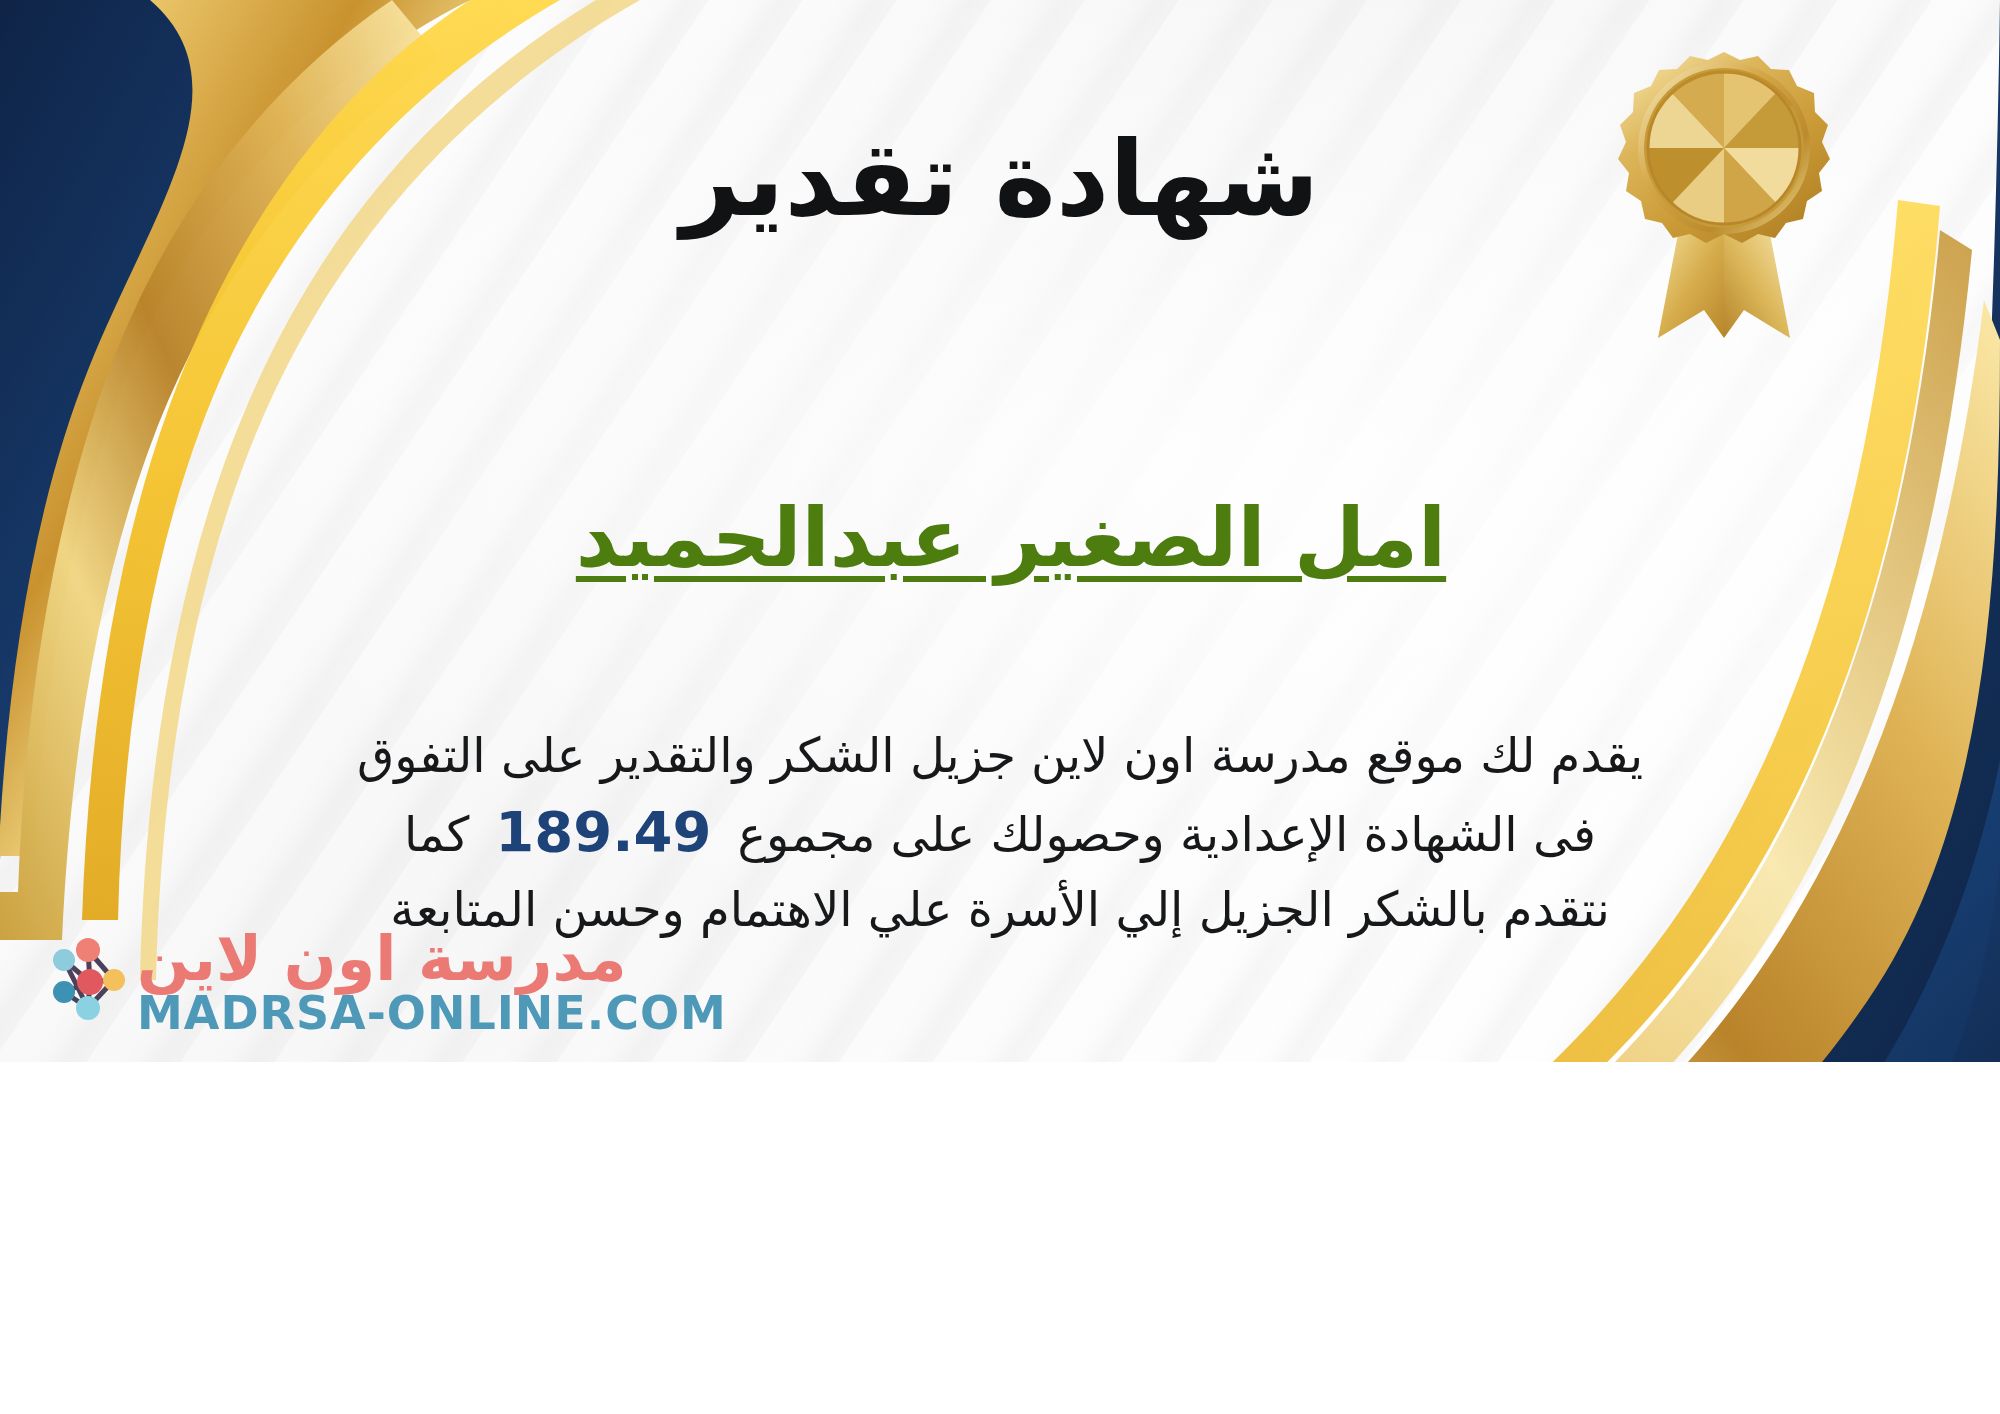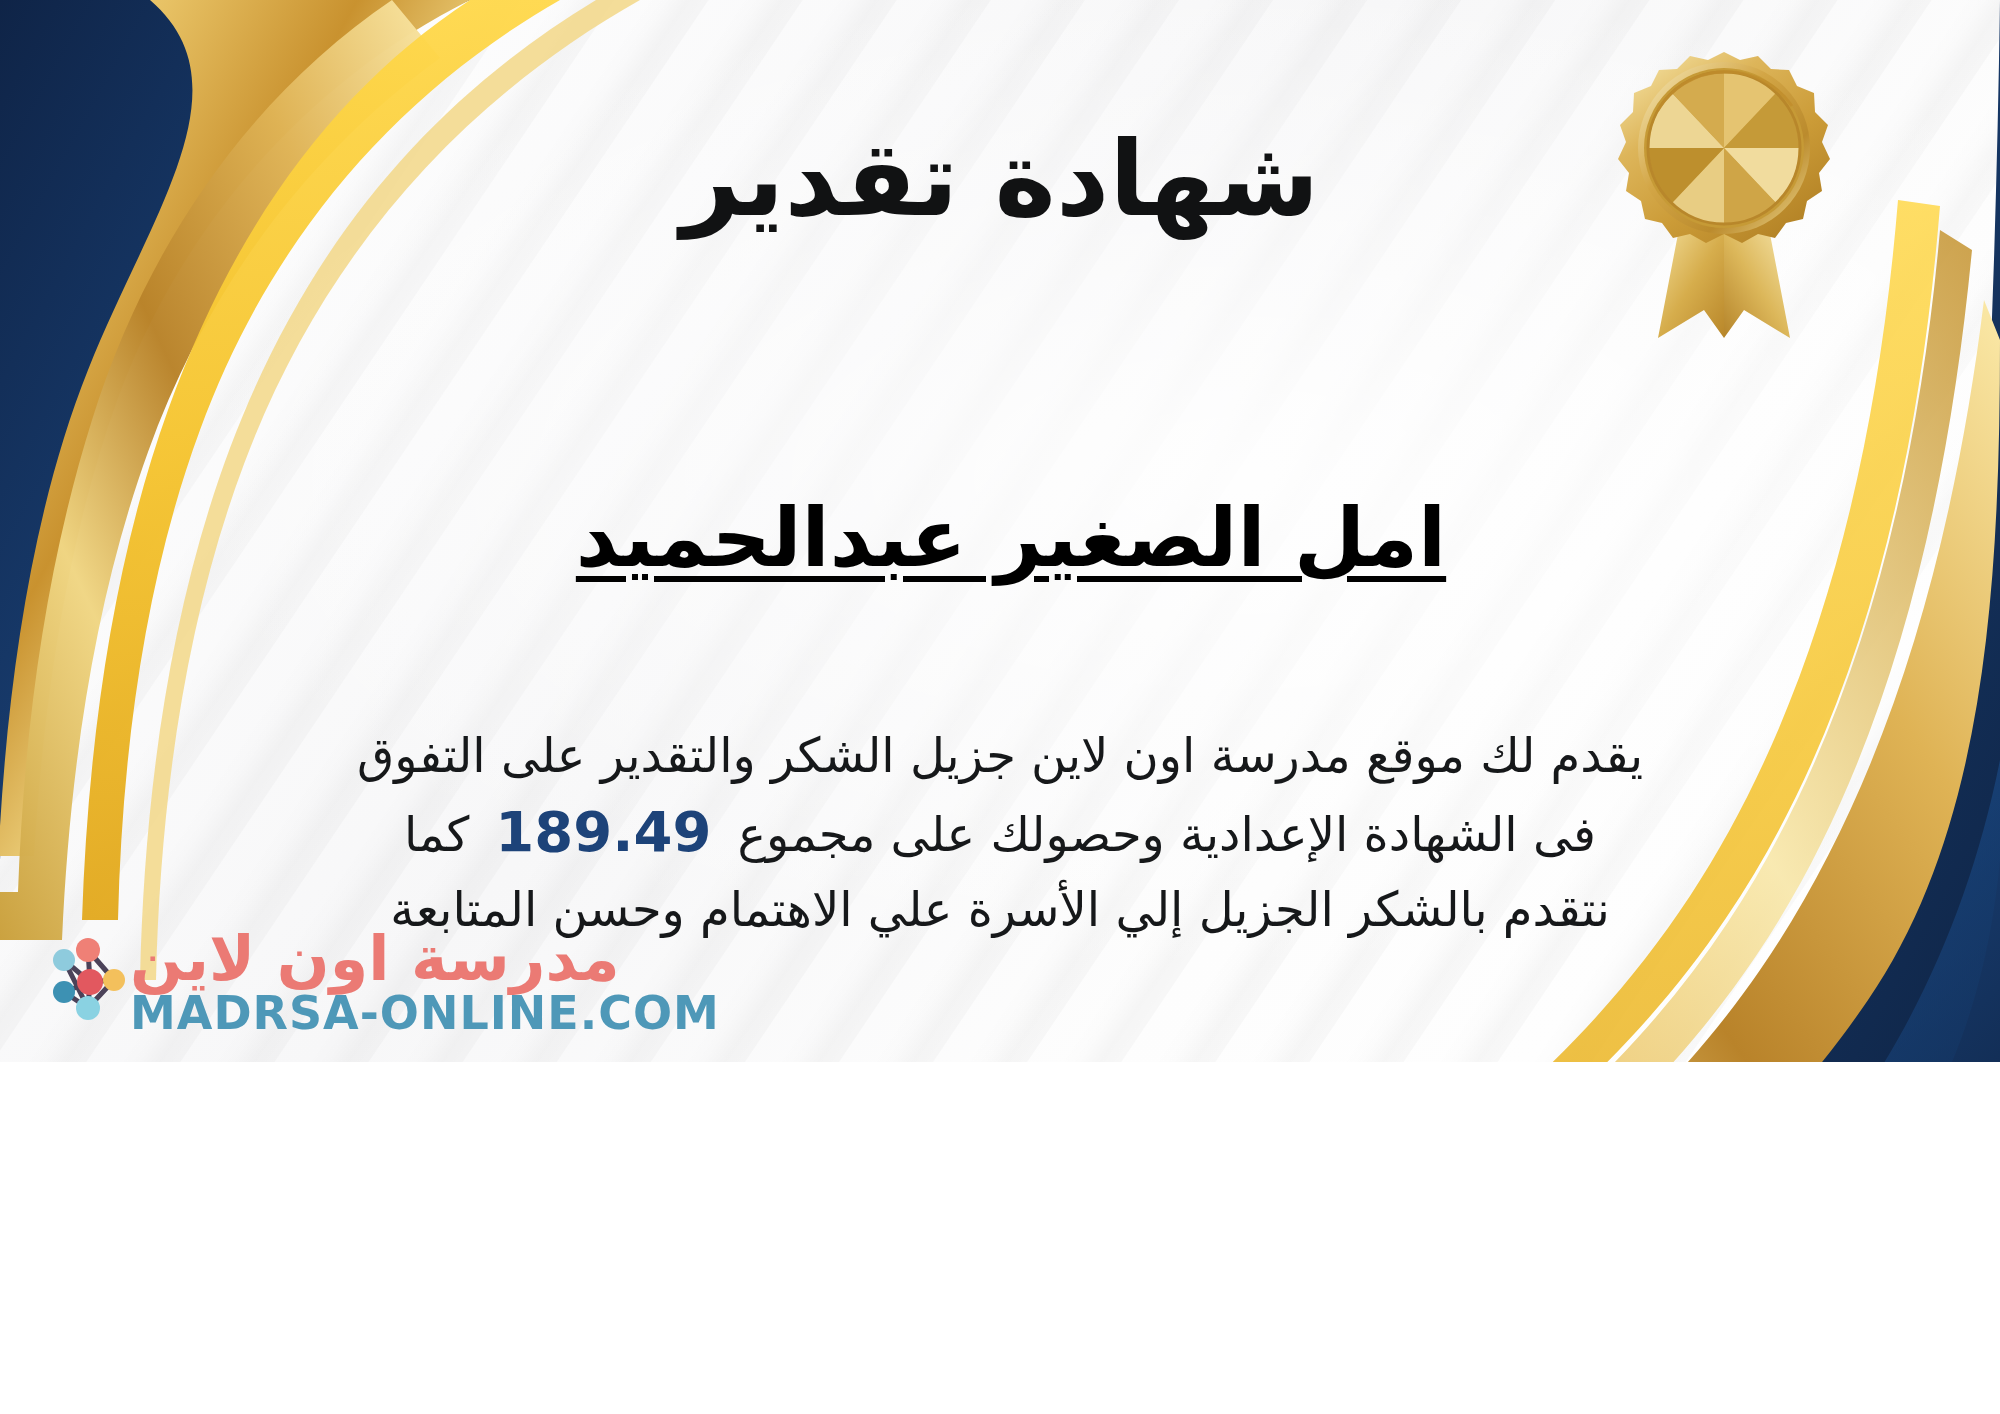--- a/index.html
+++ b/index.html
@@ -57,21 +57,21 @@
     color:#111213;
     direction:rtl;
   }
   .recipient-name{
     position:absolute;
     top:490px;
     left:0; right:0;
     text-align:center;
     font-size:82px;
     font-weight:700;
-    color:#000000;
+    color:#4d7c0f;
     direction:rtl;
     text-decoration:underline;
     text-decoration-thickness:6px;
     text-underline-offset:10px;
     padding-left:22px;
   }
 
   .body-block{
     position:absolute;
     top:720px;
@@ -103,21 +103,21 @@
   }
 
   
   .brand{
     position:absolute;
     left:26px;
     bottom:26px;
     display:flex;
     flex-direction:row-reverse;
     align-items:center;
-    gap:0;
+    gap:7px;
     direction:rtl;
   }
   .brand-text{display:flex;flex-direction:column;align-items:flex-end;line-height:1;}
   .brand-ar{
     font-size:62px;
     font-weight:700;
     color:#eb7a74;
     direction:rtl;
     letter-spacing:0px;
   }

